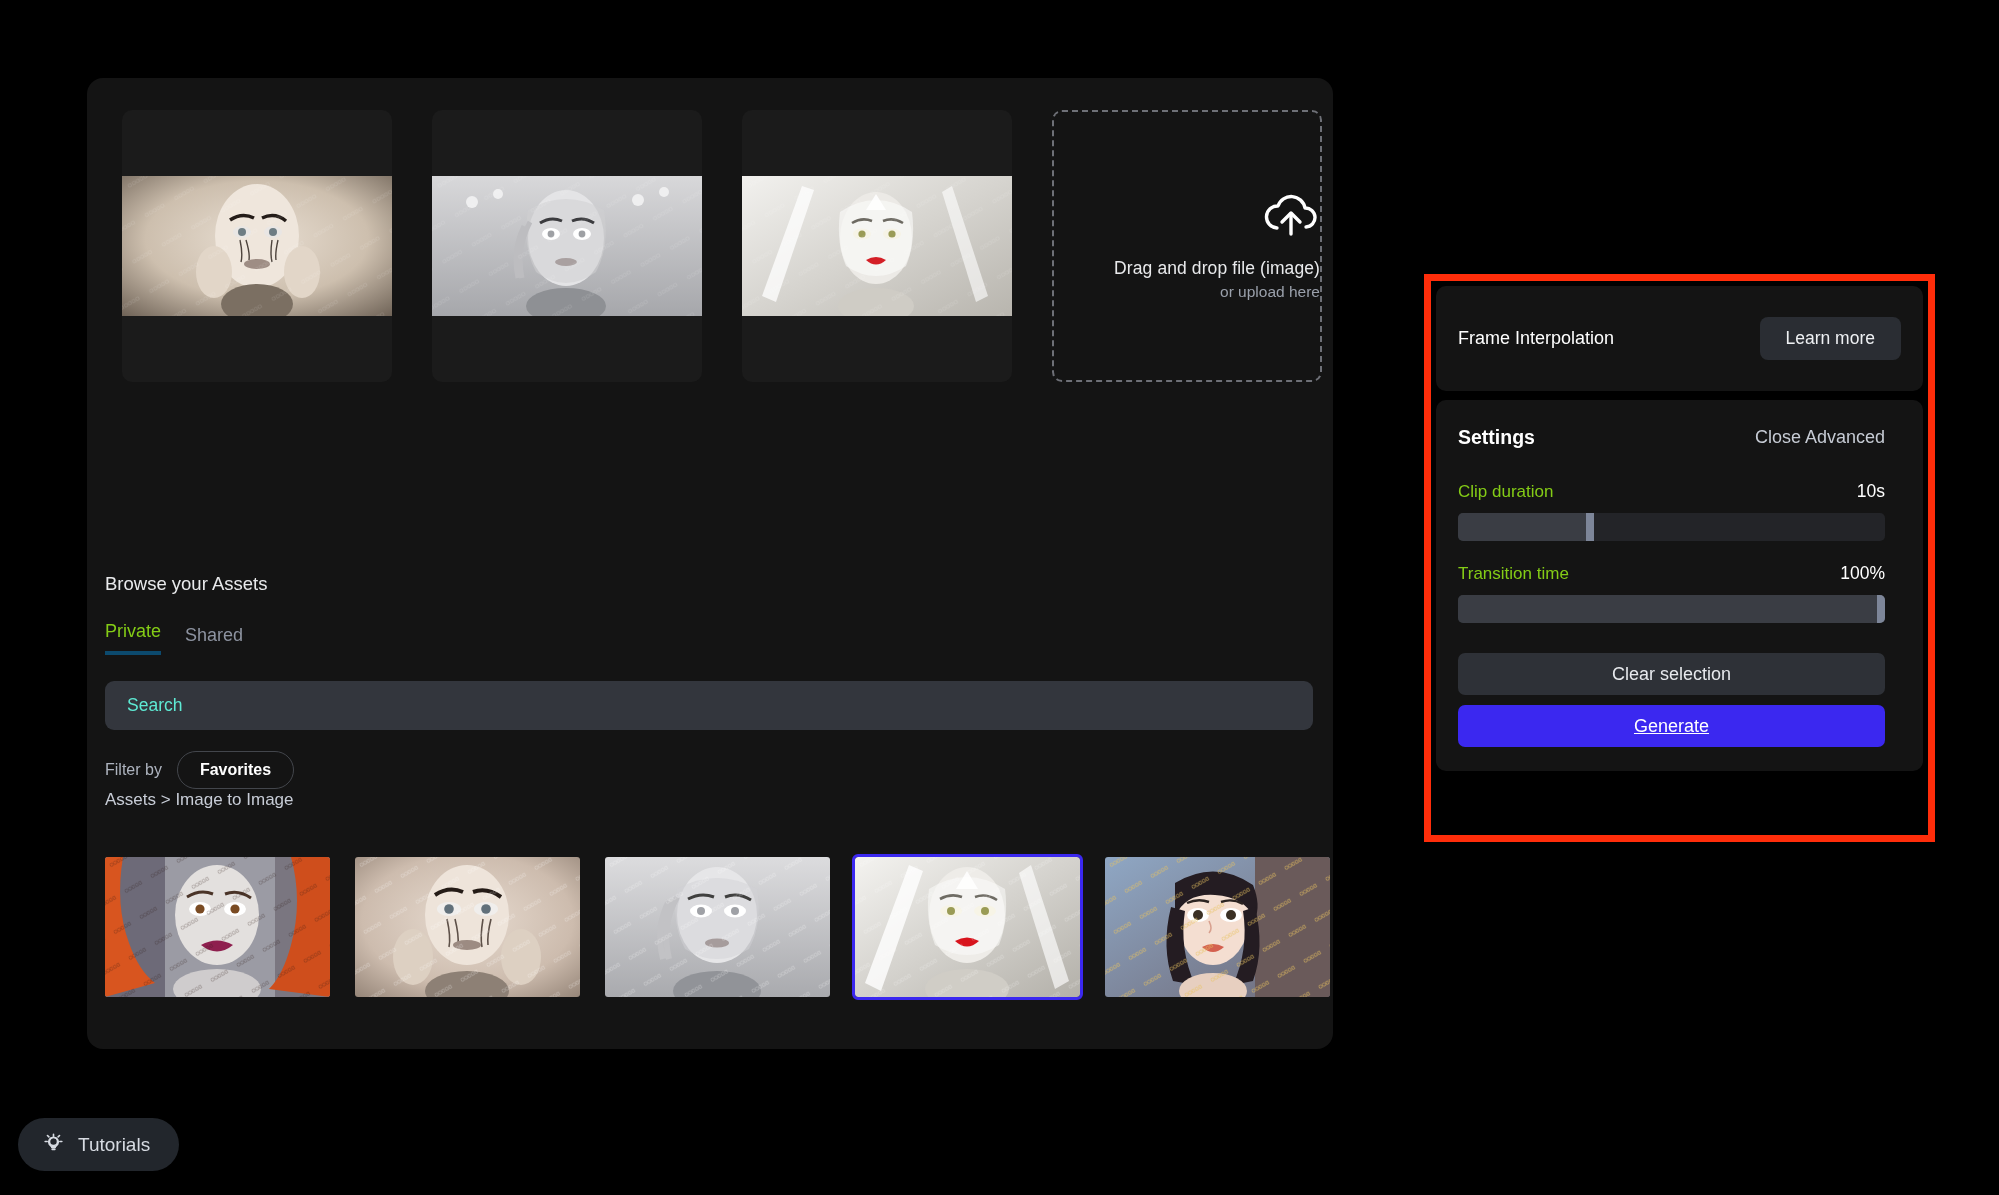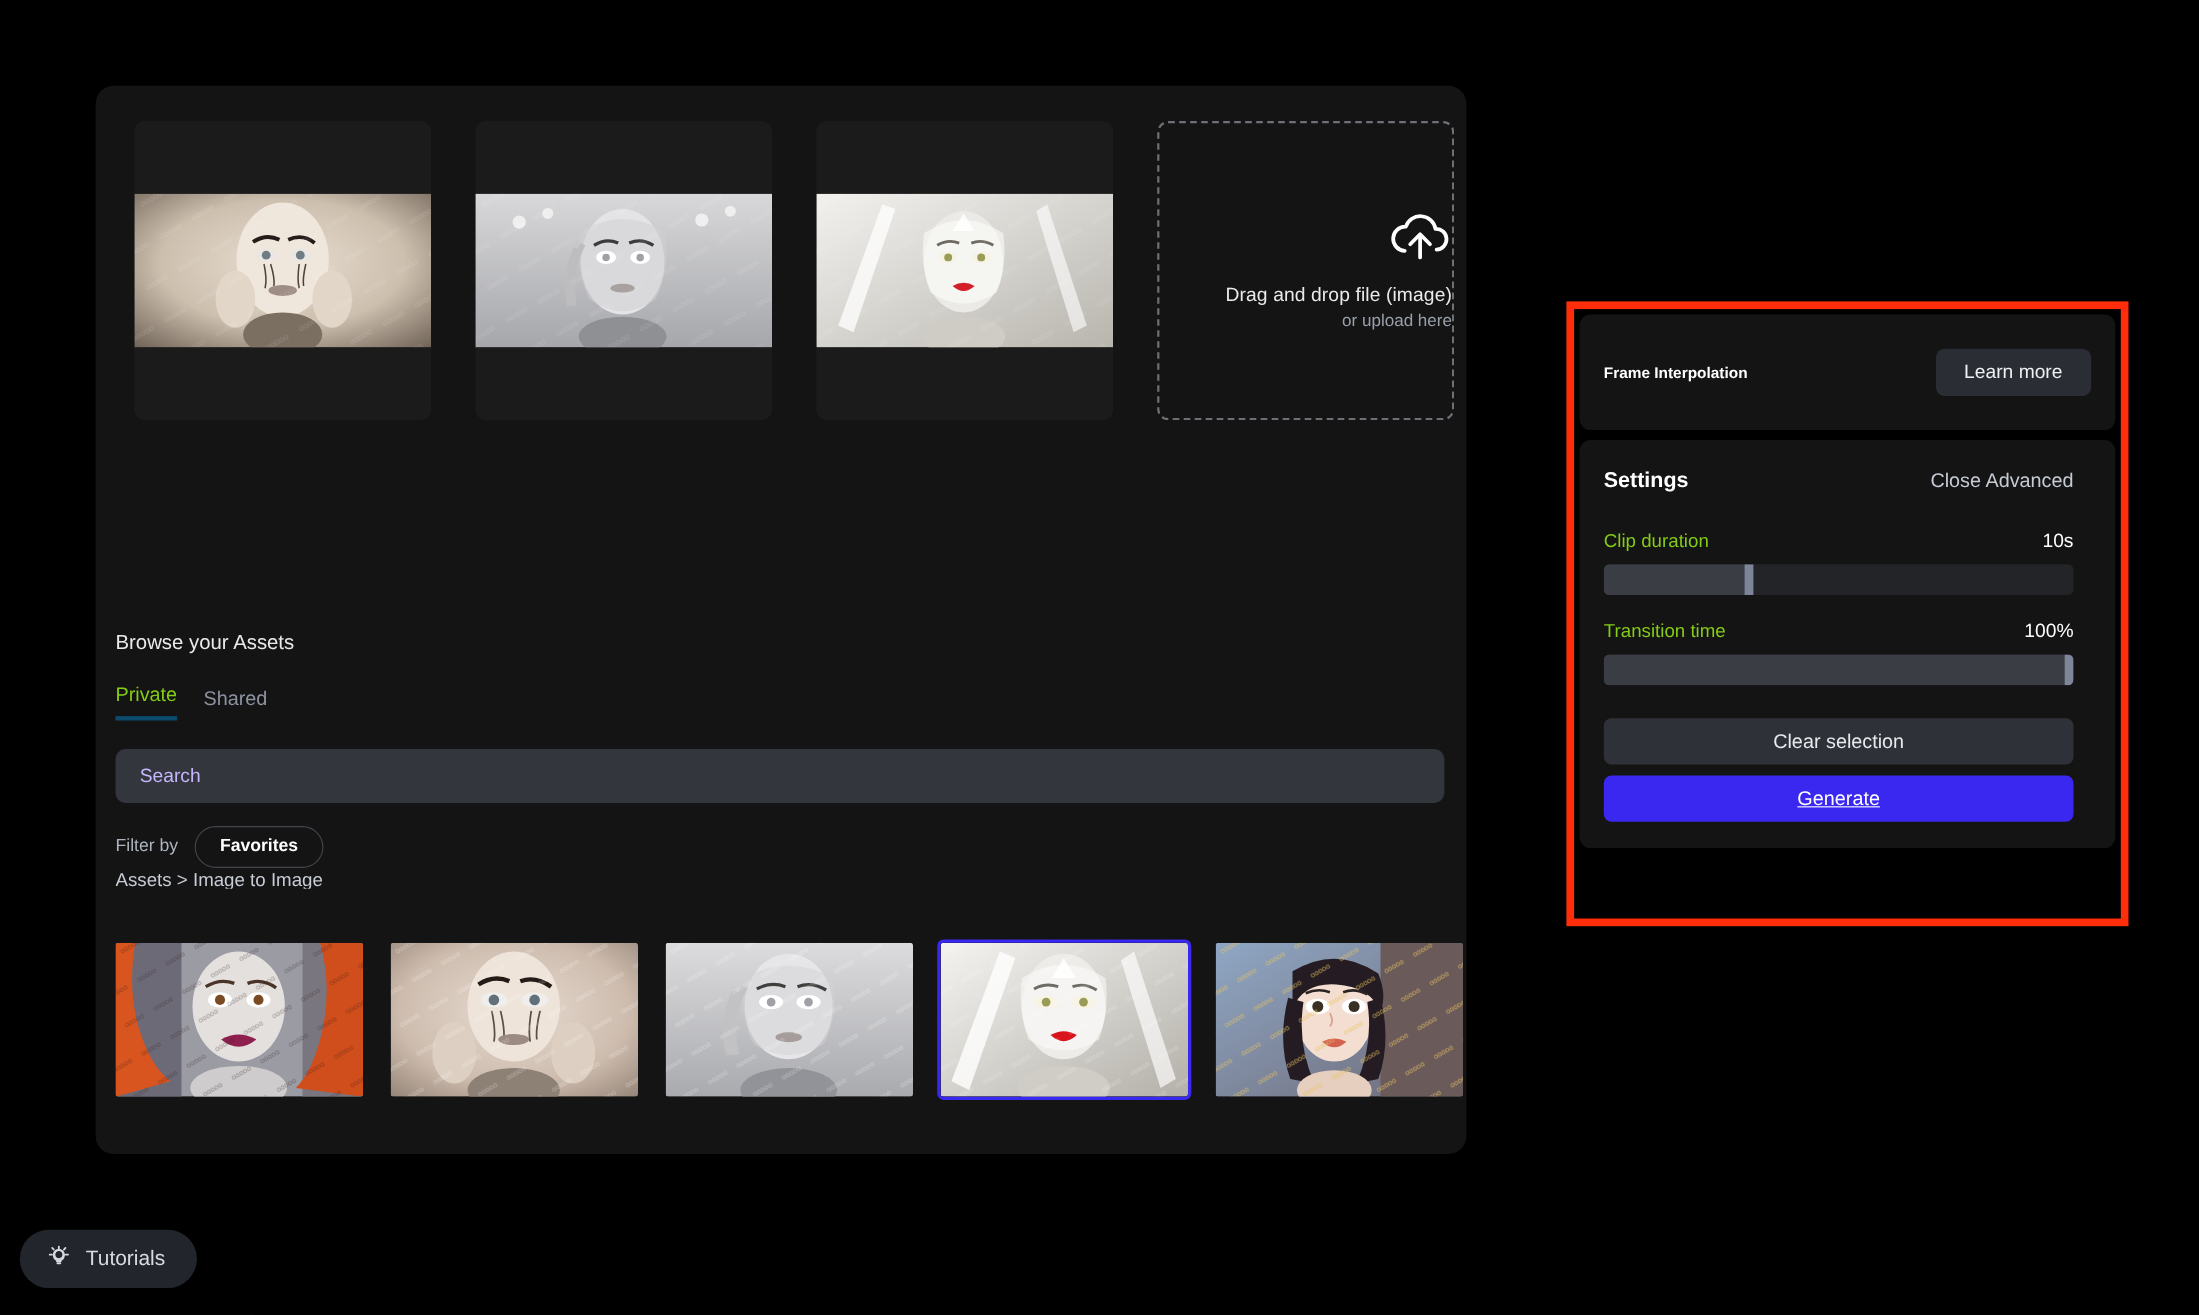--- a/index.html
+++ b/index.html
@@ -67,21 +67,21 @@
   .tab.inactive { color: #8d93a0; }
 
   .search-box {
     position: absolute; left: 18px; top: 603px;
     width: 1208px; height: 49px;
     background: #33363d;
     border-radius: 9px;
     display: flex; align-items: center;
     padding-left: 22px;
   }
-  .search-box span { color: #c4b5fd; font-size: 17.5px; }
+  .search-box span { color: #5eead4; font-size: 17.5px; }
 
   .filter-row {
     position: absolute; left: 18px; top: 673px;
     display: flex; align-items: center; gap: 15px;
   }
   .filter-label { color: #aeb4bf; font-size: 16px; }
   .chip {
     border: 1px solid #43464c;
     border-radius: 22px;
     padding: 9px 22px;
@@ -120,21 +120,21 @@
     background: #141414;
     border-radius: 10px;
     margin: 0 5px;
   }
   .panel-head {
     margin-top: 5px;
     height: 105px;
     display: flex; align-items: center; justify-content: space-between;
     padding: 0 22px;
   }
-  .panel-title { color: #ffffff; font-size: 14px; font-weight: 700; }
+  .panel-title { color: #ffffff; font-size: 18px; font-weight: 400; }
   .learn-btn {
     background: #2a2d33;
     border-radius: 8px;
     padding: 11px 26px;
     color: #eef0f3; font-size: 17.5px; text-align: right;
   }
   .panel-body {
     margin-top: 9px;
     padding: 26px 38px 24px 22px;
   }

